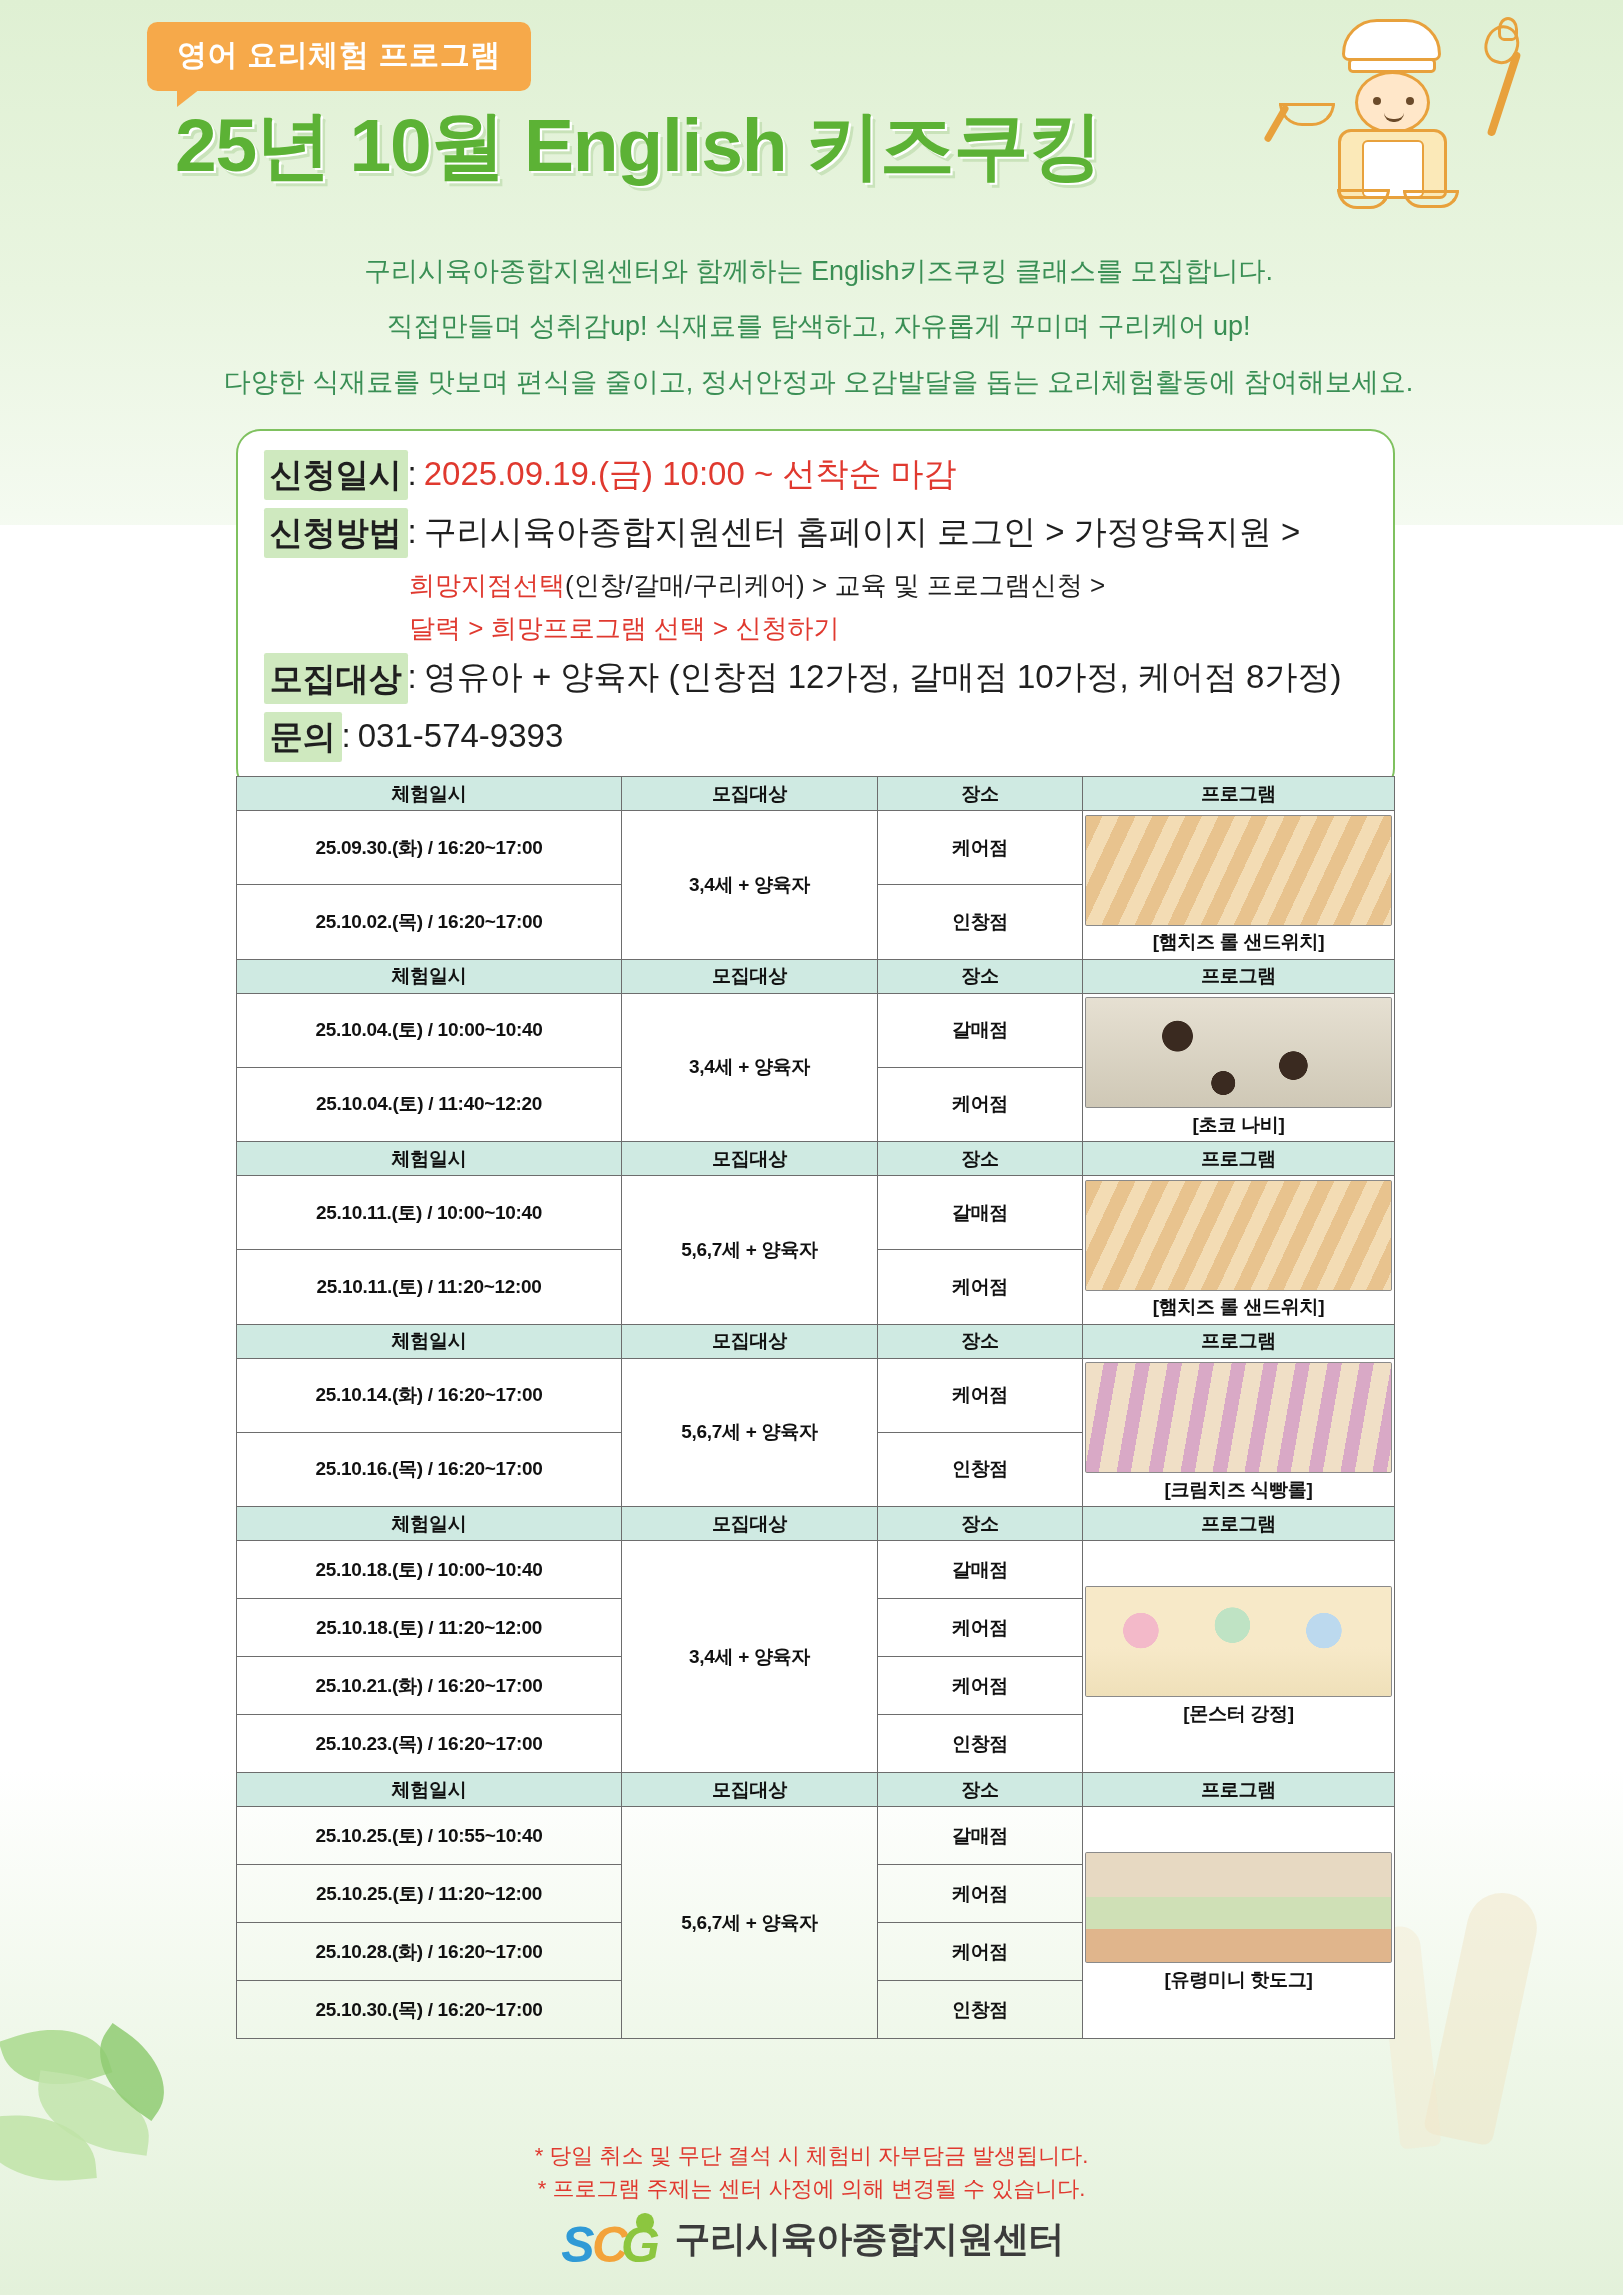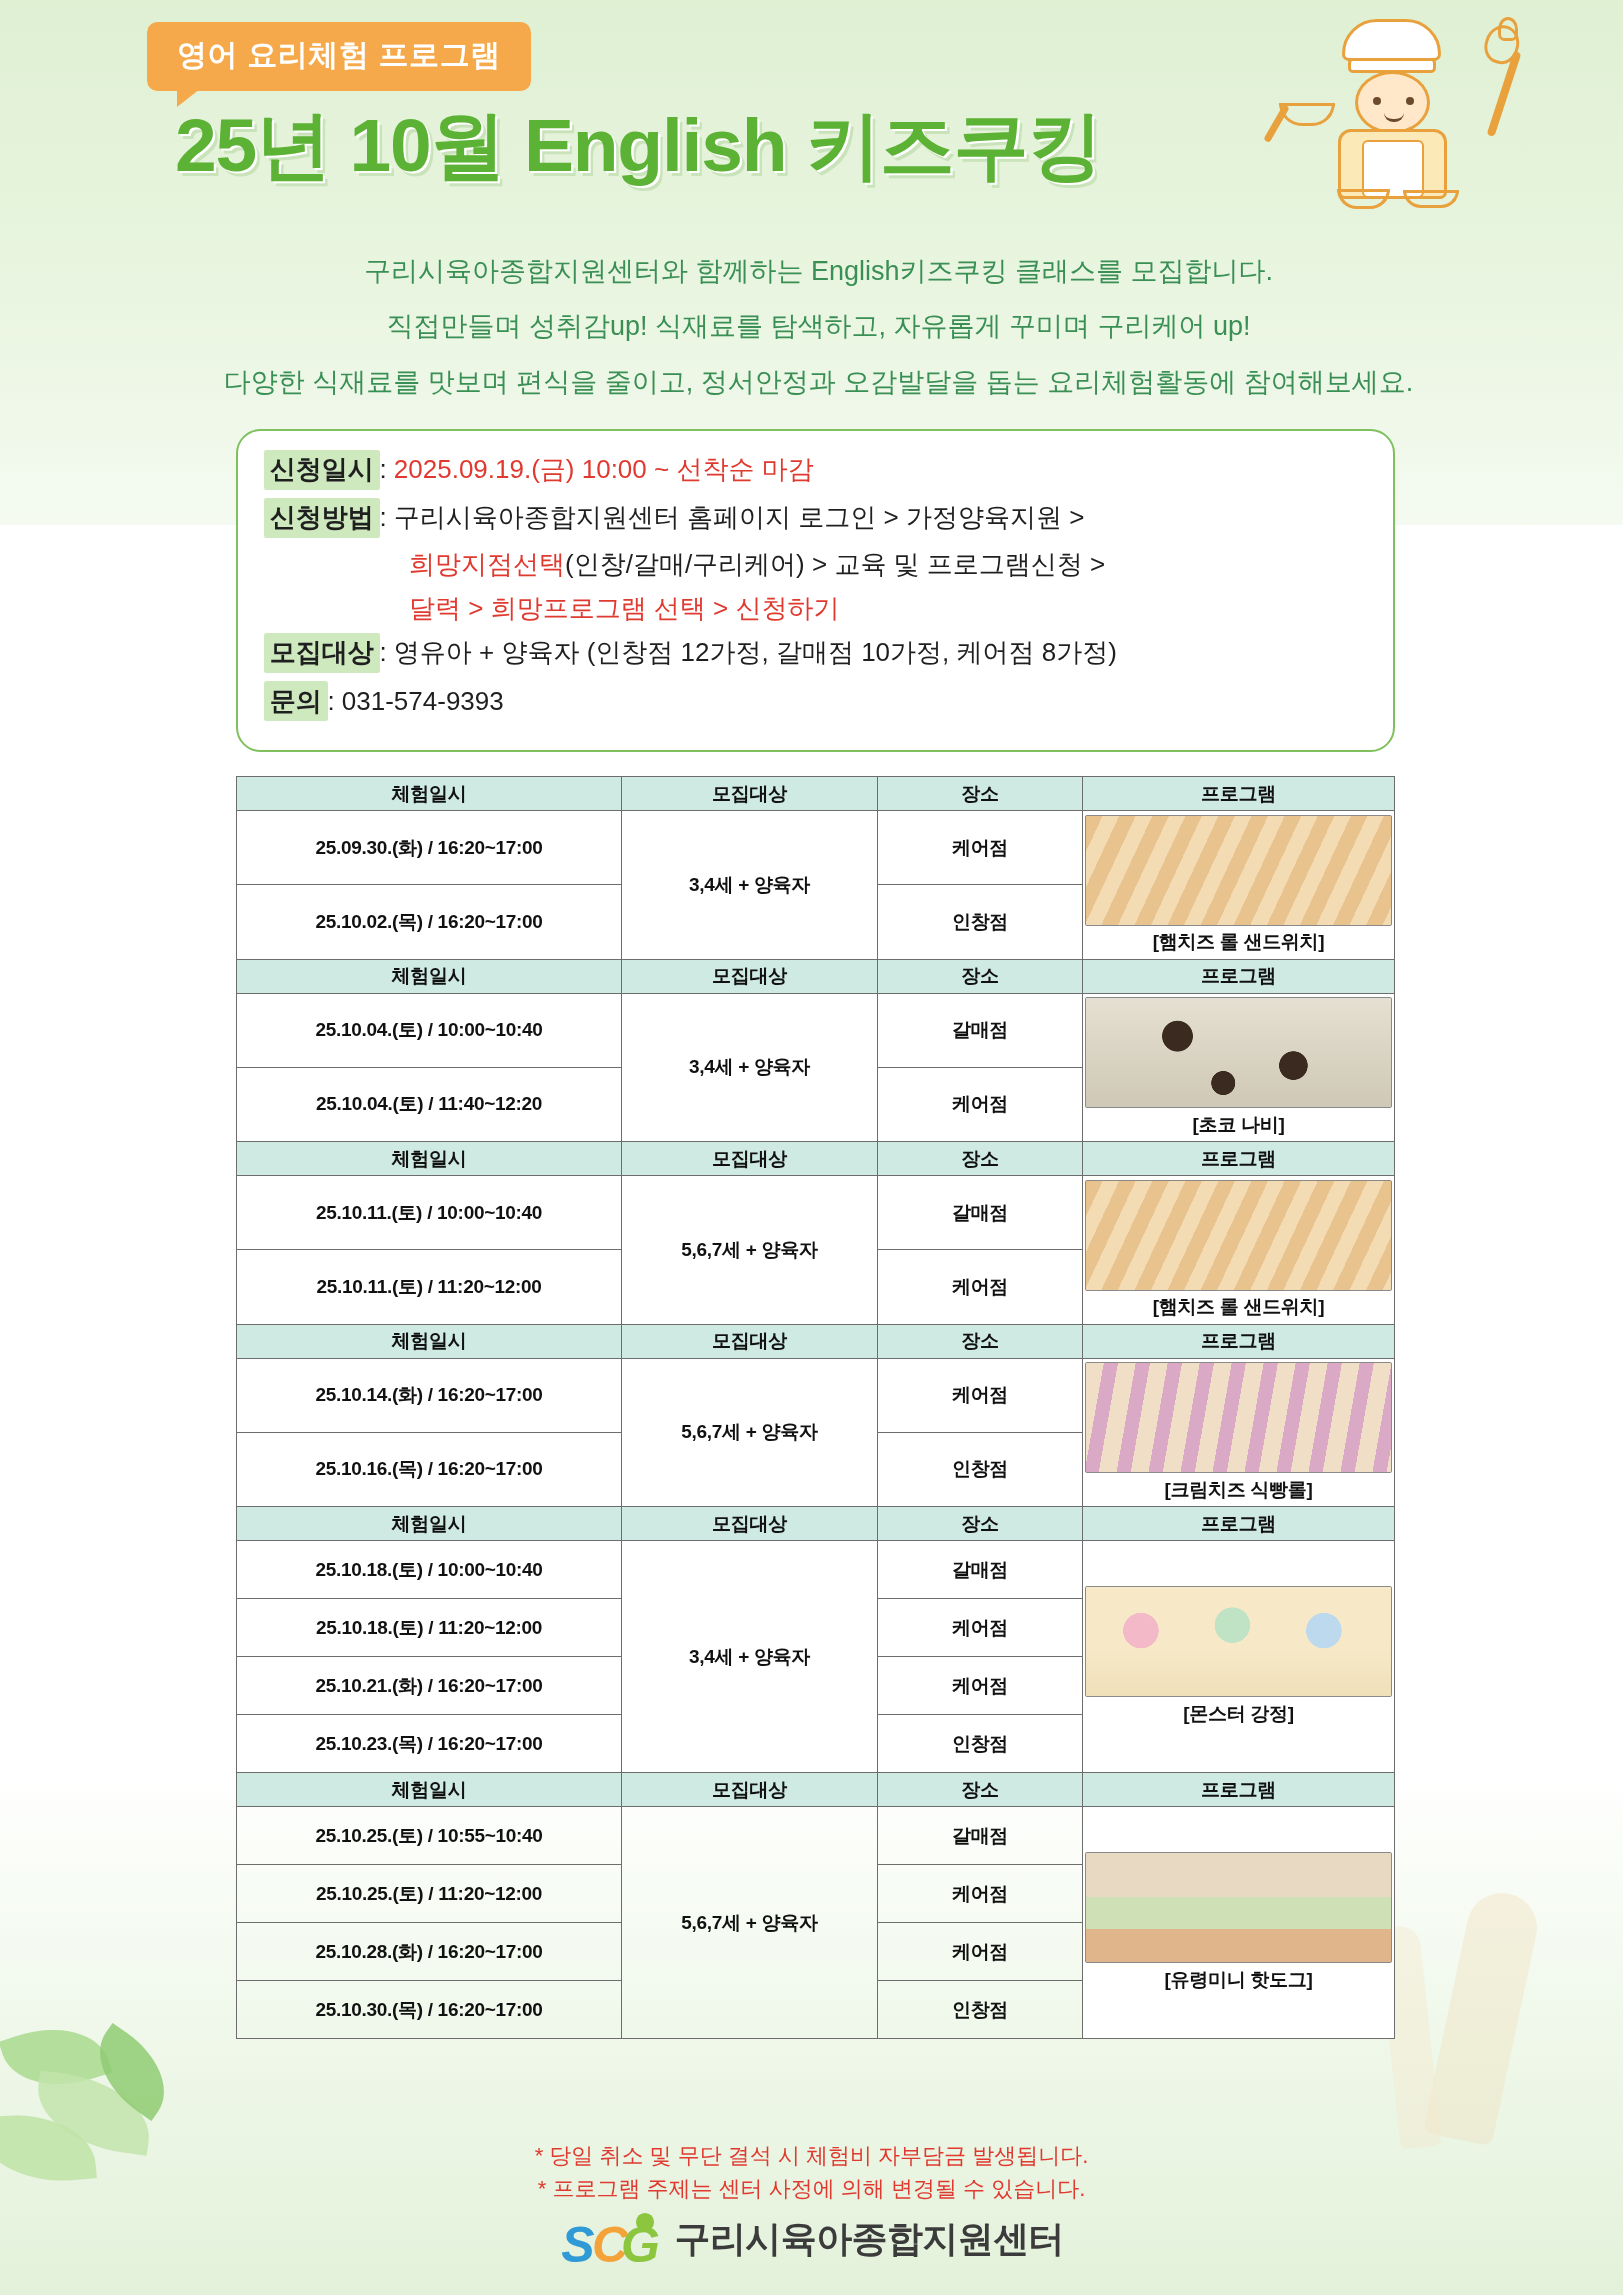--- a/index.html
+++ b/index.html
@@ -148,21 +148,21 @@
   .intro .l2 { position:absolute; top:299px; left:0; width:100%; }
   .intro .l3 { position:absolute; top:355px; left:0; width:100%; }
 
   
   .info-box {
     position:absolute; left:236px; top:429px; width:1159px;
     border:2.9px solid #7fc15f; border-radius:24.5px;
     background:#ffffff;
     padding:18.7px 26px 20px 26px;
   }
-  .info-row { display:flex; align-items:center; margin-bottom:8.2px; font-size:26px; line-height:1.45; }
+  .info-row { display:flex; align-items:flex-start; margin-bottom:8.2px; font-size:33px; line-height:1.45; }
   .info-row:last-child { margin-bottom:9px; }
   .info-label {
     background:#cfe9bf; color:#1f1f1f; font-weight:bold;
     padding:1.2px 5.8px; border-radius:2.3px; white-space:nowrap;
   }
   .info-colon { color:#1f1f1f; margin-right:7px; }
   .info-val { color:#1f1f1f; }
   .info-val.red { color:#e0392f; }
   .info-sub { font-size:26px; line-height:1.45; color:#e0392f; padding-left:145px; margin-bottom:5.8px; }
   .info-sub .dark { color:#1f1f1f; }

